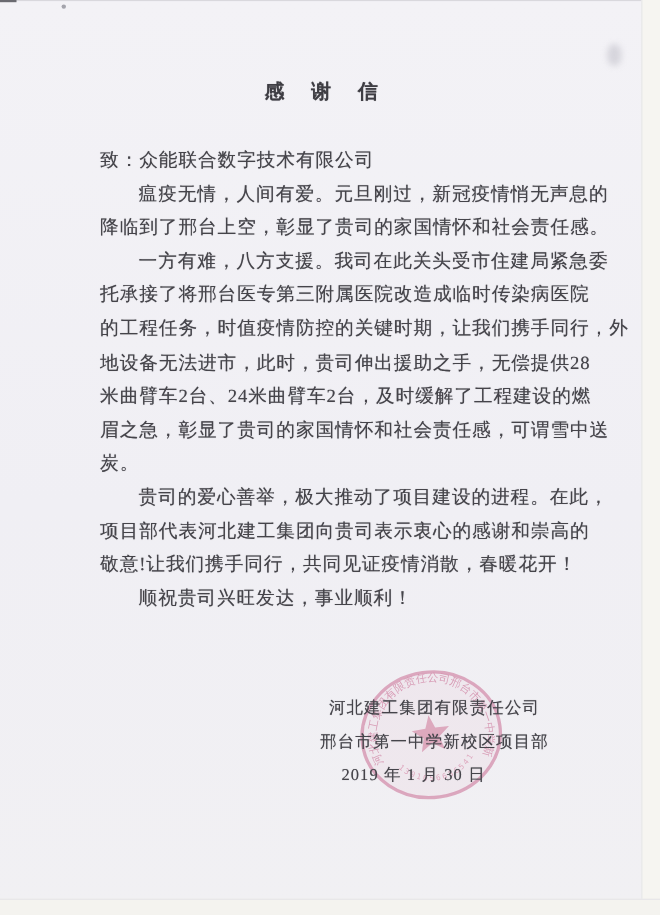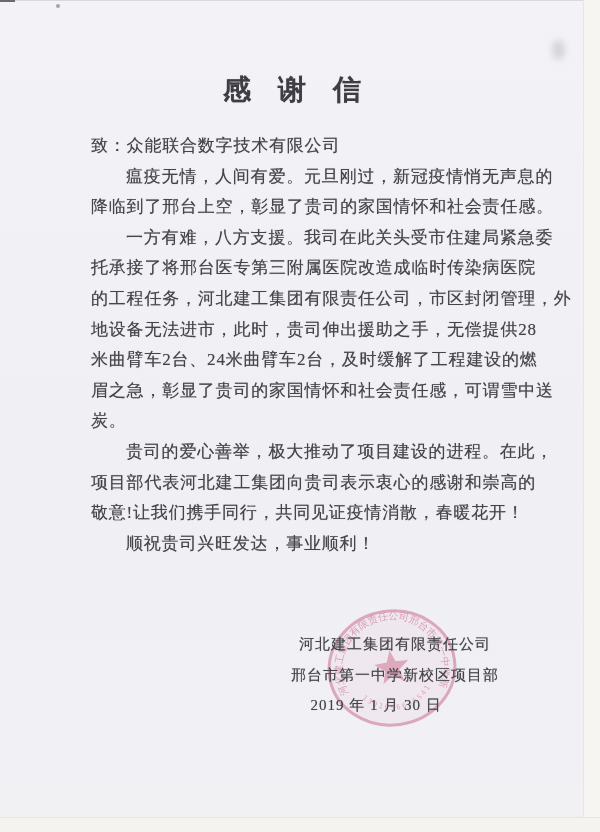--- a/index.html
+++ b/index.html
@@ -19,21 +19,21 @@
   .edge-top-line { position: absolute; left: 0; top: 0; width: 600px; height: 1px; background: #d9d8dd; }
   .corner-mark { position: absolute; left: 0; top: 0; width: 15px; height: 2px; background: #6a6a70; }
   .speck { position: absolute; left: 56px; top: 4px; width: 4px; height: 4px; border-radius: 50%; background: #90909a; opacity: .8; }
   .smudge { position: absolute; left: 552px; top: 40px; width: 13px; height: 20px; background: #cfced6; border-radius: 45%; filter: blur(3px); opacity: .8; }
   .right-band { position: absolute; right: 0; top: 0; width: 16px; height: 832px; background: #f6f5f1; border-left: 1px solid #e6e5e9; }
   .bottom-band { position: absolute; left: 0; bottom: 0; width: 600px; height: 14px; background: #f4f3ef; border-top: 1px solid #e5e4e8; }
 
   .title {
     position: absolute; top: 71px; left: 0; width: 584px;
     text-align: center;
-    font-size: 28px; font-weight: 600;
+    font-size: 18px; font-weight: 600;
     letter-spacing: 10px; text-indent: 10px;
     color: #3e3d43;
     text-shadow: 0 0 0.7px rgba(62,61,67,.6);
   }
   .body-text {
     position: absolute; top: 131px; left: 62px; width: 480px;
   }
   .line {
     font-size: 17px;
     line-height: 30.6px;
@@ -74,21 +74,21 @@
   <div class="bottom-band"></div>
 
   <div class="title">感 谢 信</div>
 
   <div class="body-text">
     <div class="line">致：众能联合数字技术有限公司</div>
     <div class="line indent">瘟疫无情，人间有爱。元旦刚过，新冠疫情悄无声息的</div>
     <div class="line">降临到了邢台上空，彰显了贵司的家国情怀和社会责任感。</div>
     <div class="line indent">一方有难，八方支援。我司在此关头受市住建局紧急委</div>
     <div class="line">托承接了将邢台医专第三附属医院改造成临时传染病医院</div>
-    <div class="line">的工程任务，河北建工集团有限责任公司，市区封闭管理，外</div>
+    <div class="line">的工程任务，时值疫情防控的关键时期，让我们携手同行，外</div>
     <div class="line">地设备无法进市，此时，贵司伸出援助之手，无偿提供28</div>
     <div class="line">米曲臂车2台、24米曲臂车2台，及时缓解了工程建设的燃</div>
     <div class="line">眉之急，彰显了贵司的家国情怀和社会责任感，可谓雪中送</div>
     <div class="line">炭。</div>
     <div class="line indent">贵司的爱心善举，极大推动了项目建设的进程。在此，</div>
     <div class="line">项目部代表河北建工集团向贵司表示衷心的感谢和崇高的</div>
     <div class="line">敬意!让我们携手同行，共同见证疫情消散，春暖花开！</div>
     <div class="line indent">顺祝贵司兴旺发达，事业顺利！</div>
   </div>
 

